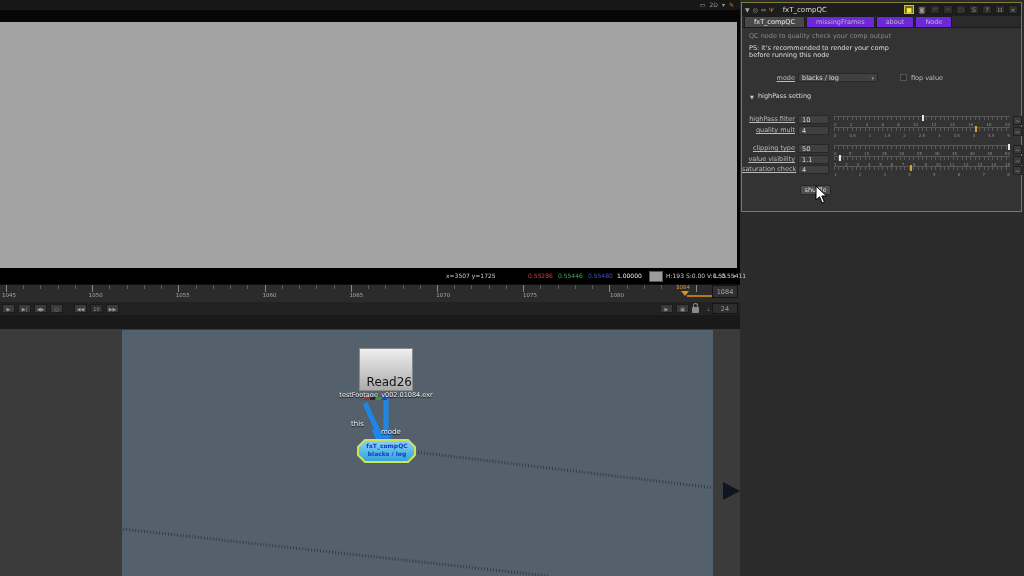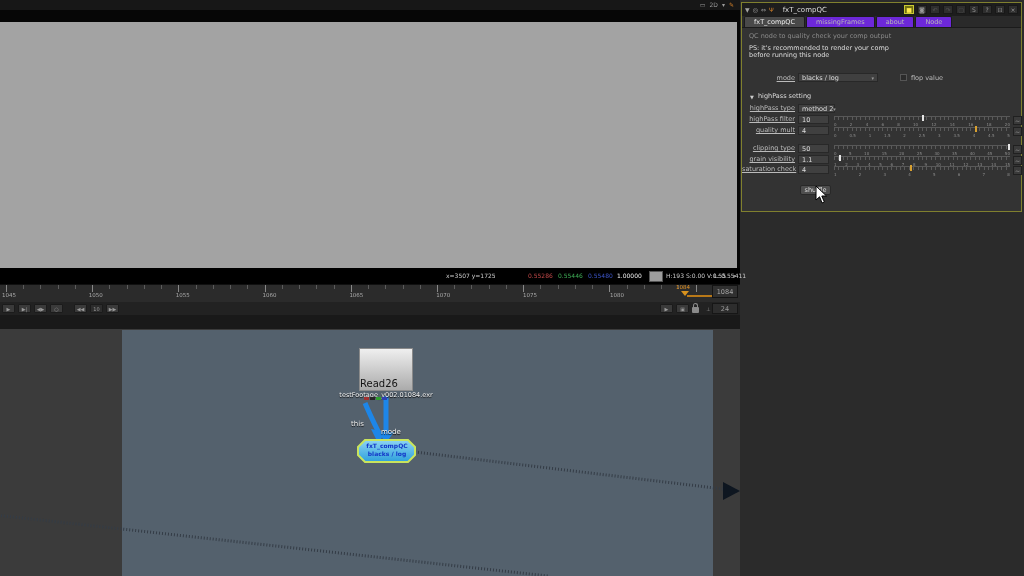--- a/index.html
+++ b/index.html
@@ -53,21 +53,21 @@
     font-size:6.5px;color:#9a9a9a;text-align:center;line-height:10px;box-sizing:border-box;}
 
   
   #node-graph{left:0;top:315px;width:740px;height:261px;background:#3b3b3b;}
   #ng-topstrip{left:0;top:0;width:740px;height:14px;background:#191919;}
   #ng-canvas{left:122px;top:15px;width:591px;height:246px;background:#54616d;}
   #graph-svg{left:0;top:0;width:740px;height:261px;}
   .ng-label{position:absolute;font-size:6.5px;color:#f2f2f2;text-shadow:0 1px 1px #000;white-space:nowrap;}
   #read-node{left:359px;top:33px;width:54px;height:43px;background:linear-gradient(#efefef,#ababab);
     border:1px solid #8a8a8a;box-sizing:border-box;}
-  #read-name{position:absolute;left:0;bottom:1px;width:100%;text-align:left;font-size:10px;color:#151515;}
+  #read-name{position:absolute;left:0;bottom:1px;width:100%;text-align:right;font-size:12px;color:#151515;}
   #read-file{left:310px;top:76px;width:152px;text-align:center;}
   #read-chips{left:364px;top:82px;display:flex;gap:1px;}
   #read-chips span{width:5px;height:3px;display:block;}
   #plate-label{left:351px;top:105px;font-size:7px;}
   #comp-label{left:381px;top:113px;font-size:7px;}
   #qc-text{left:358px;top:127px;width:58px;text-align:center;font-size:6px;font-weight:bold;
     color:#1336c8;line-height:1.3;text-shadow:none;}
 
   
   #panel{left:741px;top:2px;width:281px;height:210px;background:#333;border:1px solid #80802e;box-sizing:border-box;}
@@ -256,27 +256,20 @@
   <div class="pfield dropdown" id="mode-dd">
     <span>blacks / log</span>
     <span class="dcaret">▾</span>
   </div>
   <div id="flop-box"></div>
   <div id="flop-label">flop value</div>
 
   <span id="group-arrow">▼</span>
   <span id="group-label">highPass setting</span>
 
-  <div class="prow" style="top:101px;">
-    <div class="plabel">highPass type</div>
-    <div class="pfield dropdown" style="left:56px;top:0;width:37px;">
-      <span>method 2</span>
-      <span class="dcaret">▾</span>
-    </div>
-  </div>
 
   <div class="prow" style="top:112px;">
     <div class="plabel">highPass filter</div>
     <div class="pfield" style="left:56px;top:0;width:31px;">10</div>
     <div class="pslider">
       <div class="marker" style="left:50%;"></div>
       <div class="ticks">
           <span>0</span>
           <span>2</span>
           <span>4</span>
@@ -331,21 +324,21 @@
           <span>35</span>
           <span>40</span>
           <span>45</span>
           <span>50</span>
         </div>
     </div>
     <div class="anim-btn">∼</div>
   </div>
 
   <div class="prow" style="top:152px;">
-    <div class="plabel">grain visibility</div>
+    <div class="plabel">value visibility</div>
     <div class="pfield" style="left:56px;top:0;width:31px;">1.1</div>
     <div class="pslider">
       <div class="marker" style="left:3%;"></div>
       <div class="ticks">
           <span>1</span>
           <span>2</span>
           <span>3</span>
           <span>4</span>
           <span>5</span>
           <span>6</span>

